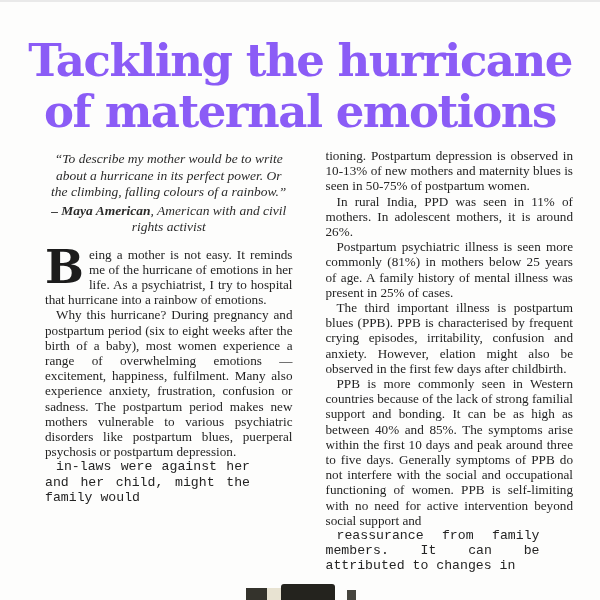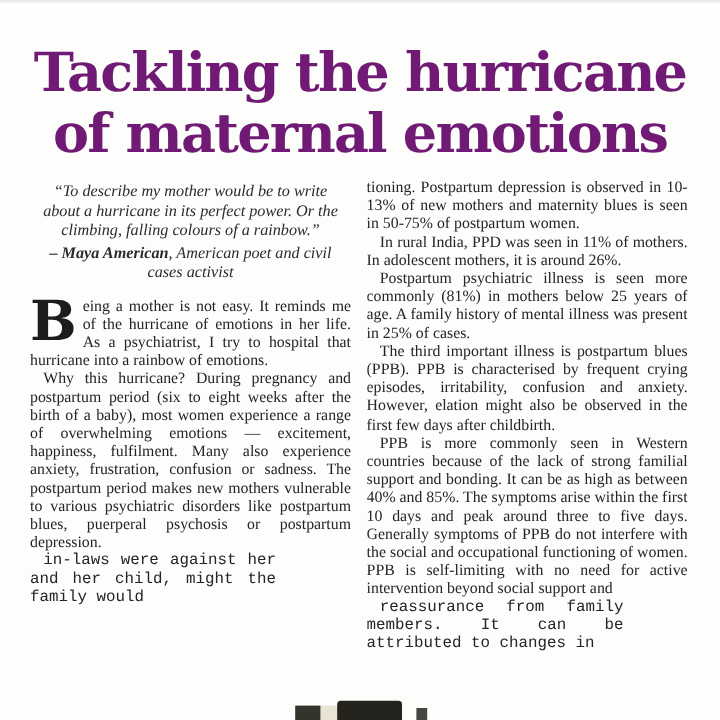--- a/index.html
+++ b/index.html
@@ -19,31 +19,31 @@
   }
   .headline {
     position: absolute;
     top: 6px; left: 0; right: 0;
     text-align: center;
     font-family: "DejaVu Serif", "Liberation Serif", serif;
     font-weight: 800;
     font-size: 45px;
     line-height: 1.13;
     letter-spacing: -1.5px;
-    color: #701a75;
+    color: #8b5cf6;
     white-space: pre-line;
   }
   .columns {
     position: absolute;
     top: 138px; left: 25px; right: 27px; bottom: 0;
     display: flex;
     gap: 13px;
     overflow: hidden;
   }
-  .col { flex: 1 1 0; overflow: hidden; }
+  .col { flex: 1 1 0; overflow: hidden; margin-left: 20px; }
   .col-right { padding-top: 10px; }
 
   .quote-block {
     padding: 13px 6px 11px 6px;
     text-align: center;
     font-style: italic;
     font-size: 13.5px;
     line-height: 16.5px;
     color: #2b2b2b;
   }
@@ -91,21 +91,21 @@
   <div class="top-hairline"></div>
 
   <h1 class="headline">Tackling the hurricane
 of maternal emotions</h1>
 
   <div class="columns">
 
     <div class="col col-left">
       <div class="quote-block">
         <div>“To describe my mother would be to write about a hurricane in its perfect power. Or the climbing, falling colours of a rainbow.”</div>
-        <div class="quote-attribution"><span class="attr-name">– Maya American</span><span>, American poet and civil cases activist</span></div>
+        <div class="quote-attribution"><span class="attr-name">– Maya American</span><span>, American with and civil rights activist</span></div>
       </div>
 
       <div class="body-text">
         <p class="no-indent"><span class="drop-cap">B</span><span>eing a mother is not easy. It reminds me of the hurricane of emotions in her life. As a psychiatrist, I try to hospital that hurricane into a rainbow of emotions.</span></p>
         <p>Why this hurricane? During pregnancy and postpartum period (six to eight weeks after the birth of a baby), most women experience a range of overwhelming emotions — excitement, happiness, fulfilment. Many also experience anxiety, frustration, confusion or sadness. The postpartum period makes new mothers vulnerable to various psychiatric disorders like postpartum blues, puerperal psychosis or postpartum depression.</p>
         <p class="wrap-tail wrap-tail-left">in-laws were against her and her child, might the family would</p>
       </div>
     </div>
 
     <div class="col col-right body-text">

